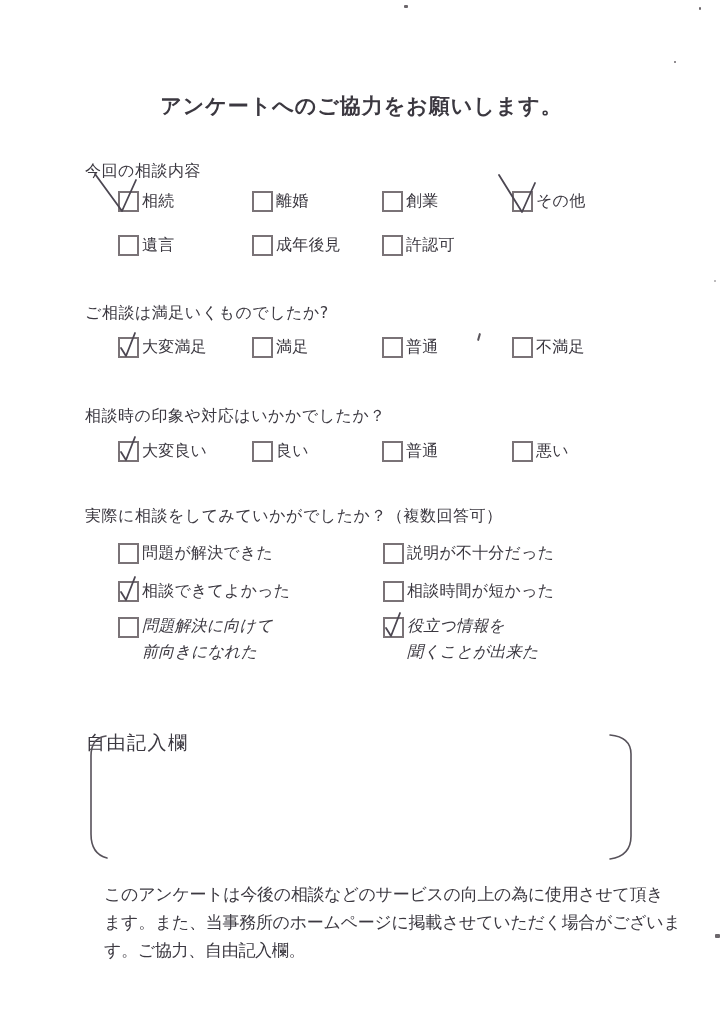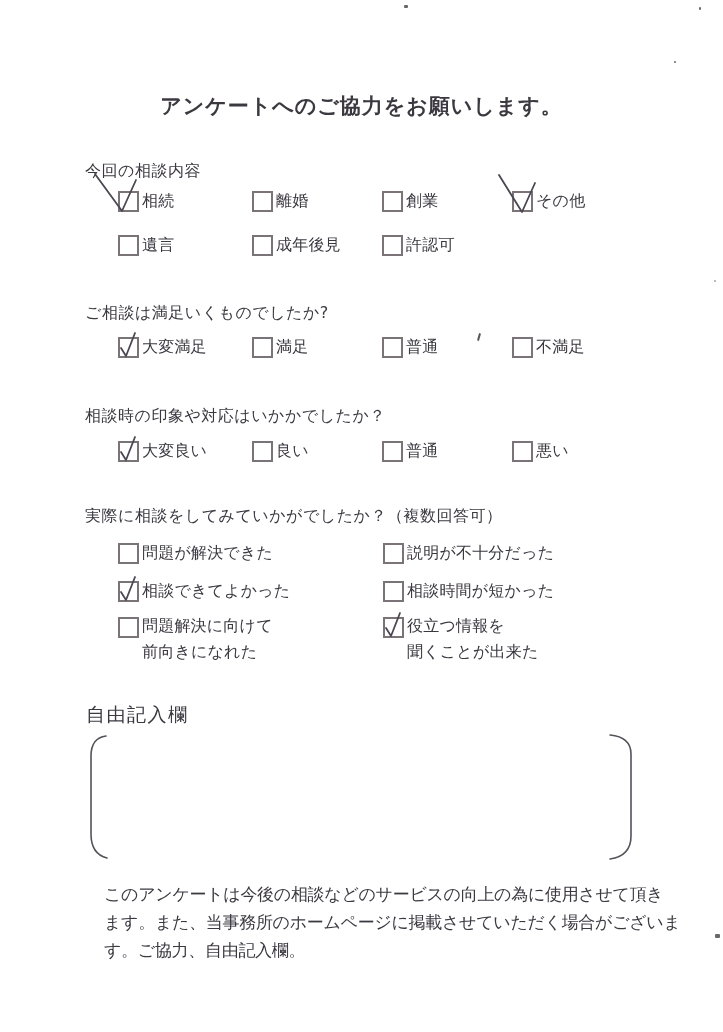--- a/index.html
+++ b/index.html
@@ -17,28 +17,28 @@
     letter-spacing:1px;color:var(--ink,#3b3840);
     white-space:nowrap;
   }
   .heading{
     position:absolute;left:85px;
     font-size:16px;font-weight:500;letter-spacing:0.5px;
     white-space:nowrap;color:var(--ink,#3b3840);
   }
   .h1{top:161px}.h2{top:303px}.h3{top:406px}.h4{top:506px}
   .free-label{
-    position:absolute;left:86px;top:702px;
+    position:absolute;left:86px;top:730px;
     font-size:19px;letter-spacing:1.5px;font-weight:500;
     color:var(--ink,#3b3840);
   }
   .opt{
     position:absolute;display:flex;align-items:flex-start;height:21px;
   }
-  .opt.multi{align-items:flex-start;}
+  .opt.multi{align-items:flex-start;font-style:italic;}
   .cb{
     width:17px;height:17px;flex:none;
     border:2px solid var(--box_border,#7a7377);
     background:#fff;box-sizing:content-box;
   }
   .lab{
     font-size:16px;margin-left:3px;white-space:nowrap;
     letter-spacing:0.2px;color:var(--ink,#3b3840);
   }
   .opt.multi .lab{line-height:26px;margin-top:-4px;}

